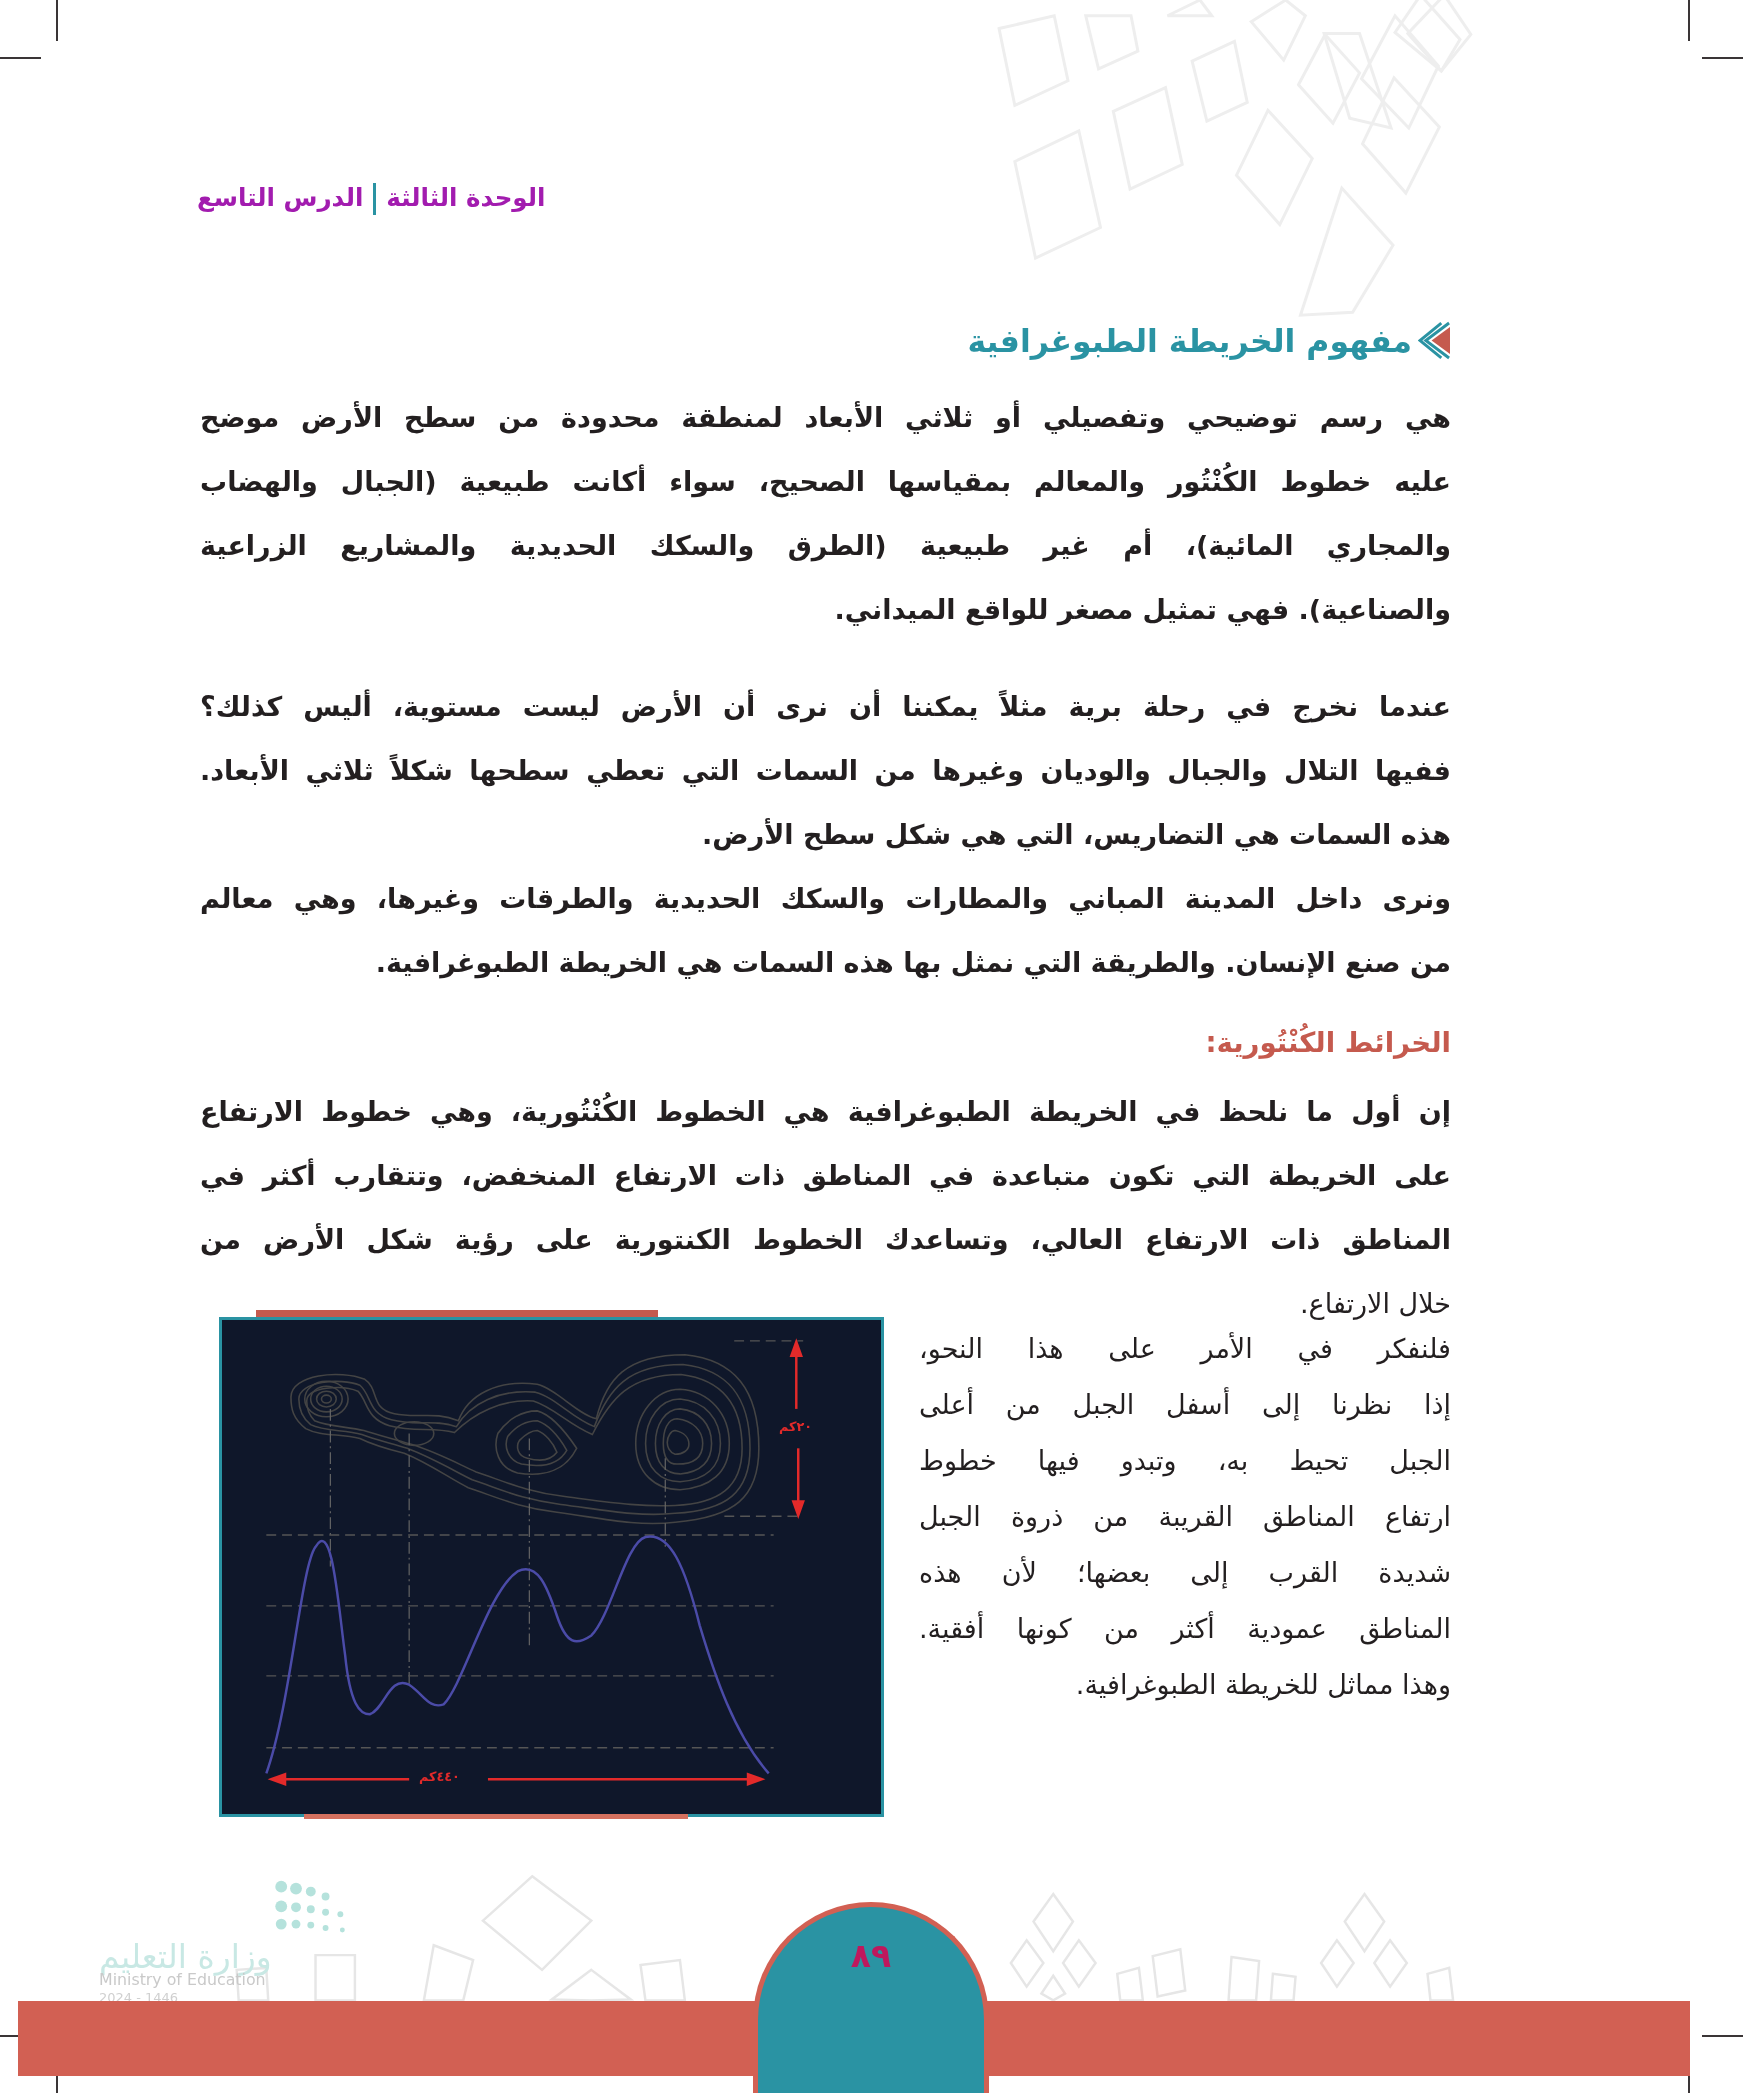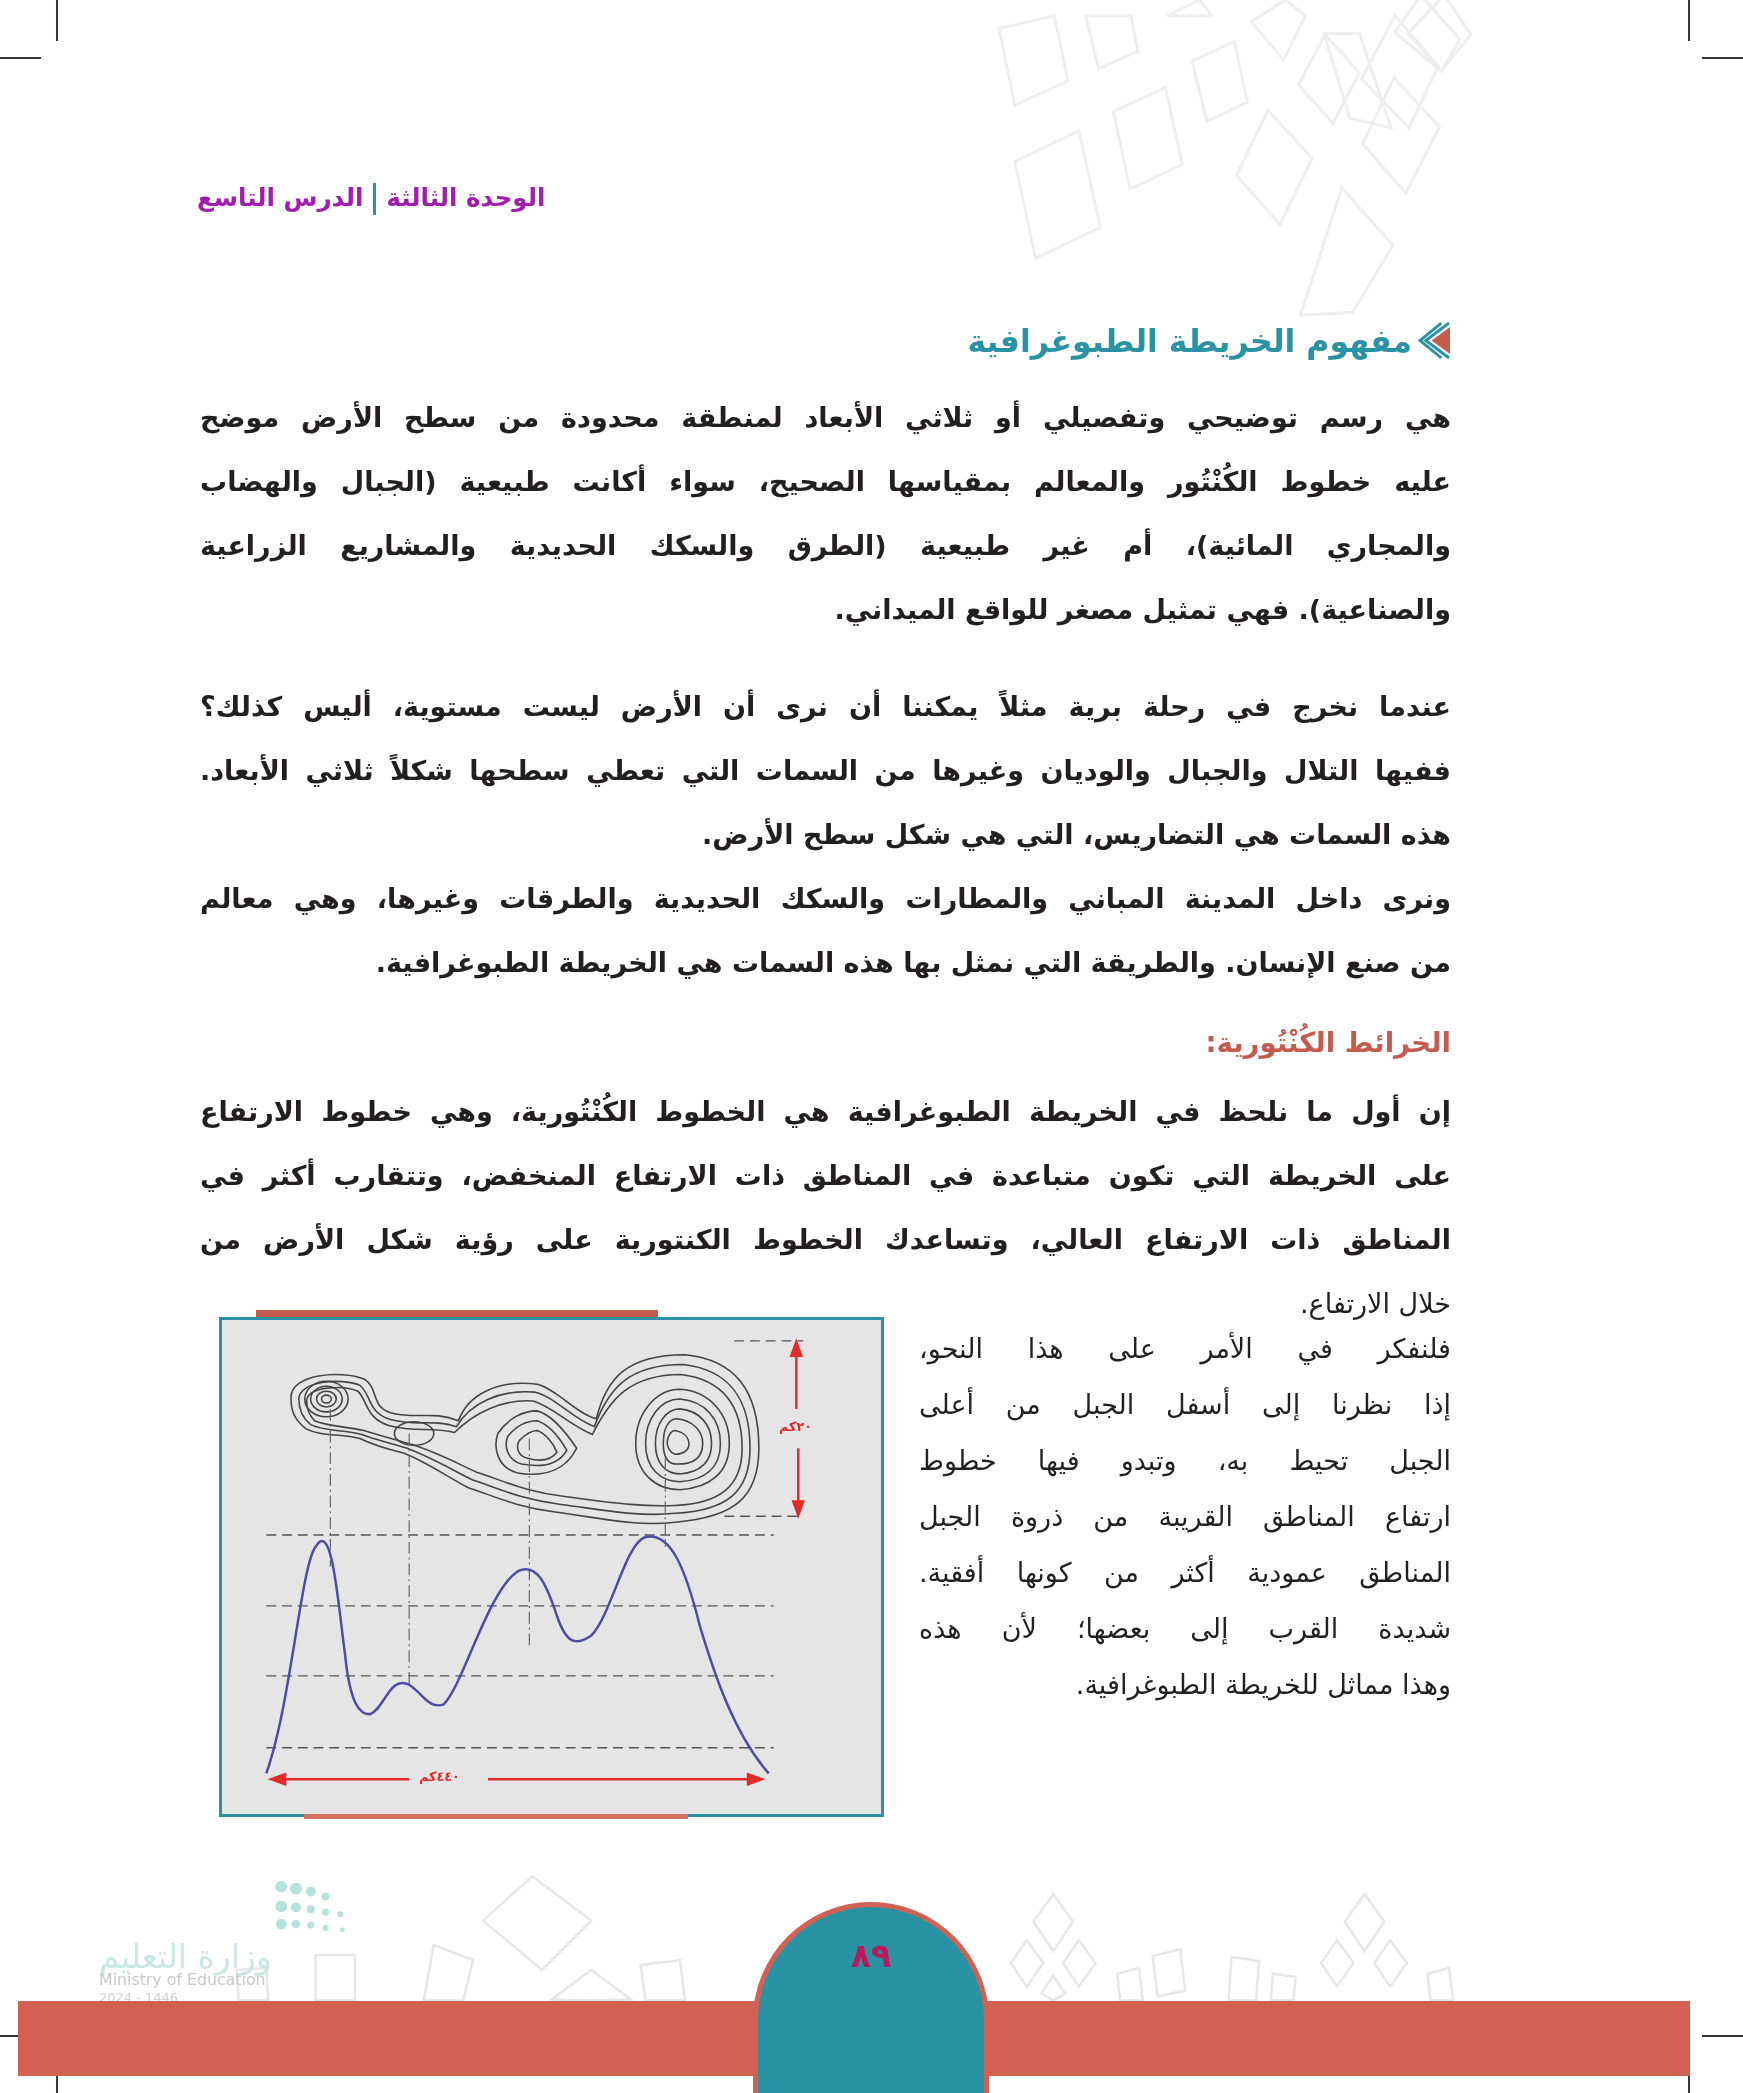--- a/index.html
+++ b/index.html
@@ -13,21 +13,21 @@
   .section-title { position:absolute; top:321px; right:293px; direction:rtl; display:flex; align-items:center; gap:5.9px; }
   .section-title .txt { font-size:31.5px; font-weight:bold; color:#2a93a3; }
   .para { position:absolute; right:293px; width:1251px; direction:rtl; text-align:justify;
           font-size:27px; font-weight:bold; line-height:64px; color:#231f20; }
   .para .line { display:block; text-align-last:justify; white-space:nowrap; }
   .para .line.last { text-align-last:right; }
   .subhead { position:absolute; top:1026px; right:293px; direction:rtl; font-size:27.6px; font-weight:bold; color:#c55a4e; }
   .side { position:absolute; right:293px; width:532px; direction:rtl; font-size:27px; line-height:56px; color:#231f20; }
   .side .line { display:block; text-align-last:justify; white-space:nowrap; }
   .side .line.last { text-align-last:right; }
-  .figure { position:absolute; left:219px; top:1317px; width:659px; height:494px; border:3px solid #2a93a3; background:#e5e5e5; }
+  .figure { position:absolute; left:219px; top:1317px; width:659px; height:494px; border:3px solid #2a93a3; background:#0f172a; }
   .fig-top-bar { position:absolute; left:256px; top:1310px; width:402px; height:6.9px; background:#c55a4e; }
   .fig-bot-bar { position:absolute; left:304px; top:1814px; width:384px; height:4.9px; background:#d4715f; }
   .footer-band { position:absolute; left:17.7px; top:2001px; width:1672px; height:75px; background:#d26053; }
   .page-badge { position:absolute; left:753px; top:1902px; width:236px; height:197px; border-radius:118px 118px 0 0;
                 background:#2a93a3; border:5.9px solid #d26053; border-bottom:none; box-sizing:border-box; }
   .page-num { position:absolute; left:753px; top:1936px; width:236px; text-align:center; font-size:33px; font-weight:bold; color:#be185d; }
   .logo { position:absolute; left:89px; top:1857px; width:276px; }
   .logo-ar { position:absolute; left:99px; top:1937px; font-size:33px; color:#c8e8e4; direction:rtl;text-align:center; }
   .logo-en { position:absolute; left:99px; top:1970px; font-size:15.8px; color:#c9c9c9; }
   .logo-yr { position:absolute; left:99px; top:1990px; font-size:13px; color:#d0d0d0; }
@@ -123,22 +123,22 @@
   <span class="line">على الخريطة التي تكون متباعدة في المناطق ذات الارتفاع المنخفض، وتتقارب أكثر في</span>
   <span class="line">المناطق ذات الارتفاع العالي، وتساعدك الخطوط الكنتورية على رؤية شكل الأرض من</span>
   <span class="line last" style="font-weight:normal;">خلال الارتفاع.</span>
 </div>
 
 <div class="side" style="top:1321px;">
   <span class="line">فلنفكر في الأمر على هذا النحو،</span>
   <span class="line">إذا نظرنا إلى أسفل الجبل من أعلى</span>
   <span class="line">الجبل تحيط به، وتبدو فيها خطوط</span>
   <span class="line">ارتفاع المناطق القريبة من ذروة الجبل</span>
+  <span class="line">شديدة القرب إلى بعضها؛ لأن هذه</span>
   <span class="line">المناطق عمودية أكثر من كونها أفقية.</span>
-  <span class="line">شديدة القرب إلى بعضها؛ لأن هذه</span>
   <span class="line last">وهذا مماثل للخريطة الطبوغرافية.</span>
 </div>
 
 <div class="fig-top-bar"></div>
 <div class="figure">
   <svg width="659" height="494" viewBox="0 0 669 501">
 
     <g fill="none" stroke="#444" stroke-width="1.6">
       <path d="M70,78 C70,55 120,50 145,60 C160,70 150,90 175,95 C200,100 215,92 240,102 C250,75 280,60 320,65 C340,70 360,95 380,100 C390,60 410,35 470,35 C520,40 545,70 545,130 C545,180 520,200 460,205 C420,210 380,200 340,195 C300,190 280,180 250,170 C230,160 210,145 185,135 C165,130 150,125 140,120 C120,115 100,118 85,110 C72,100 70,90 70,78 Z"></path>
       <path d="M78,80 C78,62 120,58 140,66 C152,76 148,95 172,101 C198,108 214,100 238,108 C252,84 282,70 318,73 C338,78 356,100 378,108 C392,70 412,45 468,45 C512,50 536,76 536,130 C536,175 512,193 460,196 C422,200 384,192 344,187 C304,182 284,172 254,162 C234,152 214,140 188,130 C168,124 152,120 142,116 C124,111 104,113 90,106 C80,98 78,88 78,80 Z"></path>

